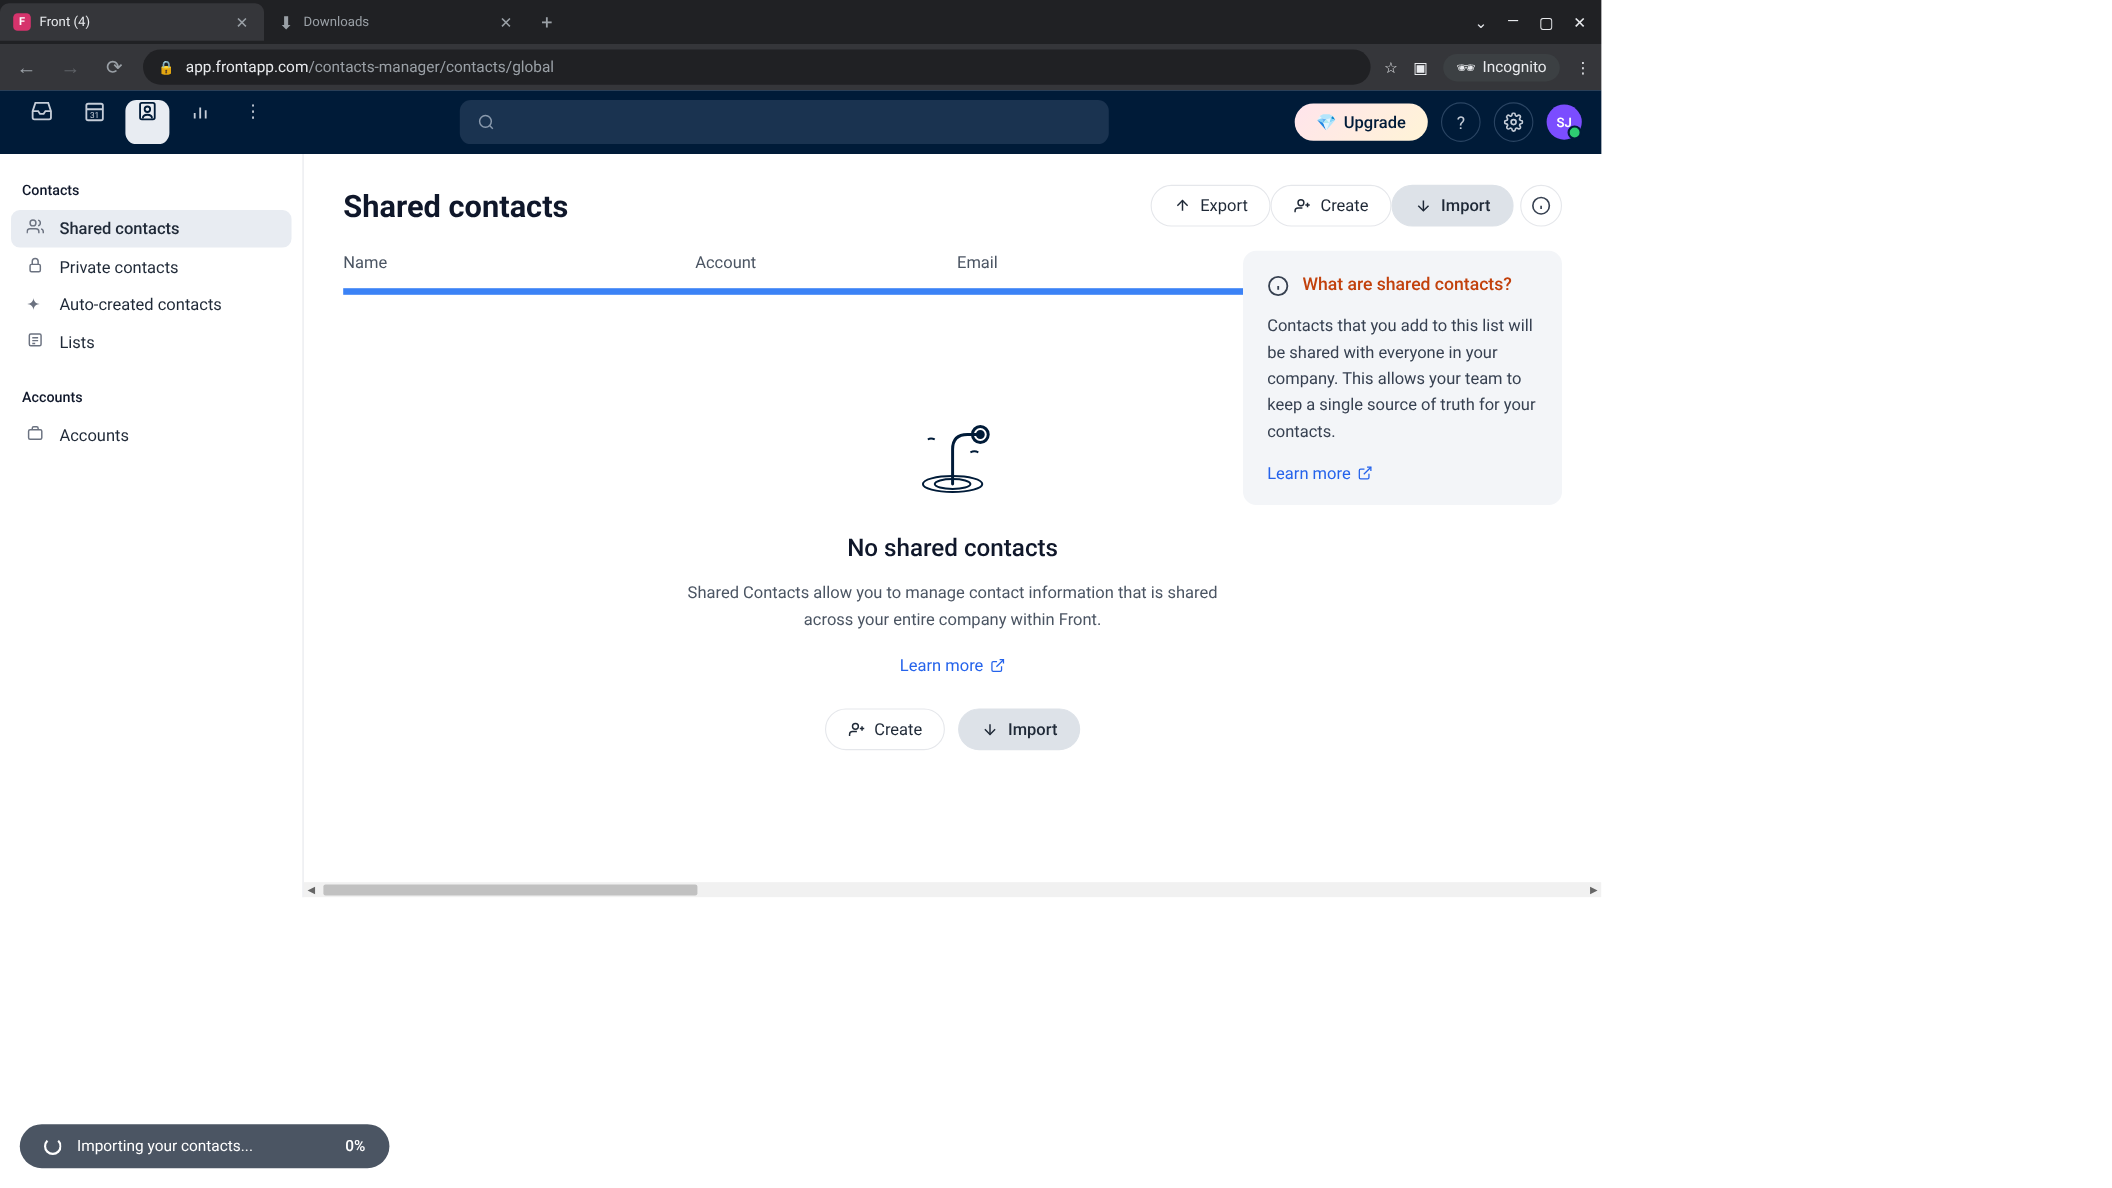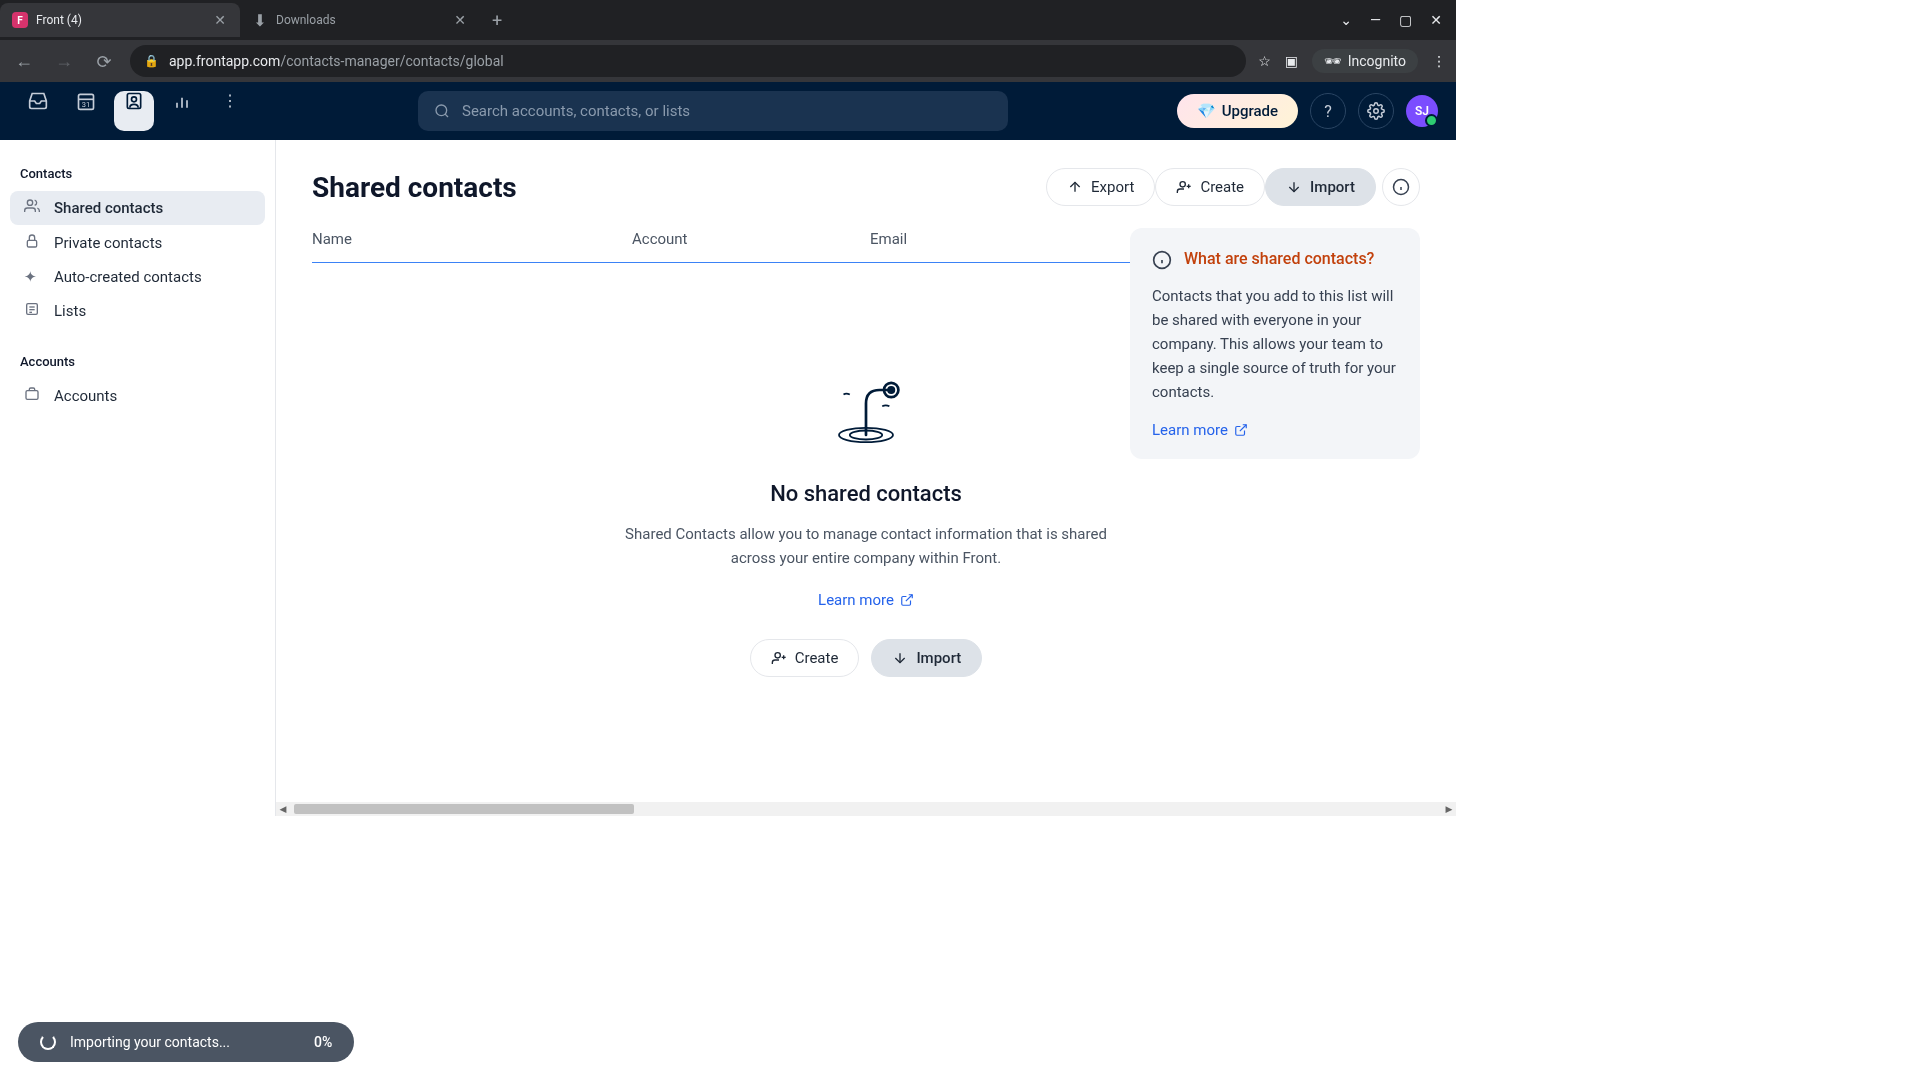--- a/index.html
+++ b/index.html
@@ -51,21 +51,21 @@
 .sidebar-item-icon { width: 18px; color: #6b7280; }
 
 .main { flex: 1; padding: 28px 36px; position: relative; overflow: hidden; }
 .page-header { display: flex; align-items: center; margin-bottom: 24px; }
 .page-title { font-size: 28px; font-weight: 700; color: #0f172a; }
 .page-actions { margin-left: auto; display: flex; align-items: center; }
 .action-btn { border: 1px solid #e5e7eb; border-radius: 22px; padding: 9px 20px; font-size: 15px; display: flex; align-items: center; gap: 8px; cursor: pointer; background: #fff; color: #1f2937; }
 .action-btn.primary { background: #dde2e8; border-color: #dde2e8; font-weight: 500; }
 .info-circle { width: 38px; height: 38px; border: 1px solid #e5e7eb; border-radius: 50%; display: flex; align-items: center; justify-content: center; cursor: pointer; margin-left: 6px; }
 
-.table-header { display: flex; border-bottom: 1px solid #3b82f6; padding-bottom: 14px; color: #4b5563; font-size: 15px; }
+.table-header { display: flex; border-bottom: 6px solid #3b82f6; padding-bottom: 14px; color: #4b5563; font-size: 15px; }
 .th-name { width: 320px; }
 .th-account { width: 238px; }
 .th-email { flex: 1; }
 
 
 .empty-state { text-align: center; padding-top: 100px; width: 500px; margin: 0 auto; }
 .empty-illustration { width: 90px; height: 90px; margin: 0 auto 28px; }
 .empty-title { font-size: 22px; font-weight: 500; color: #0f172a; margin-bottom: 16px; }
 .empty-desc { font-size: 15px; color: #4b5563; line-height: 1.6; margin-bottom: 20px; }
 .learn-more { color: #2563eb; font-size: 15px; display: inline-flex; align-items: center; gap: 6px; cursor: pointer; margin-bottom: 30px; justify-content: space-between; }
@@ -157,21 +157,20 @@
         <line x1="12" y1="20" x2="12" y2="8"></line>
         <line x1="18" y1="20" x2="18" y2="11"></line>
       </svg>
     </div>
   <div class="app-nav-icon">⋮</div>
   <div class="search-bar">
     <svg width="16" height="16" viewBox="0 0 24 24" fill="none" stroke="#8a9aad" stroke-width="2">
         <circle cx="11" cy="11" r="8"></circle>
         <line x1="21" y1="21" x2="16.65" y2="16.65"></line>
       </svg>
-    <input placeholder="Search accounts, contacts, or lists" style="">
   </div>
   <div class="header-right">
     <div class="upgrade-btn">
       <span>💎</span>
       <span>Upgrade</span>
     </div>
     <div class="header-icon">?</div>
     <div class="header-icon">
         <svg width="18" height="18" viewBox="0 0 24 24" fill="none" stroke="currentColor" stroke-width="2">
           <circle cx="12" cy="12" r="3"></circle>

